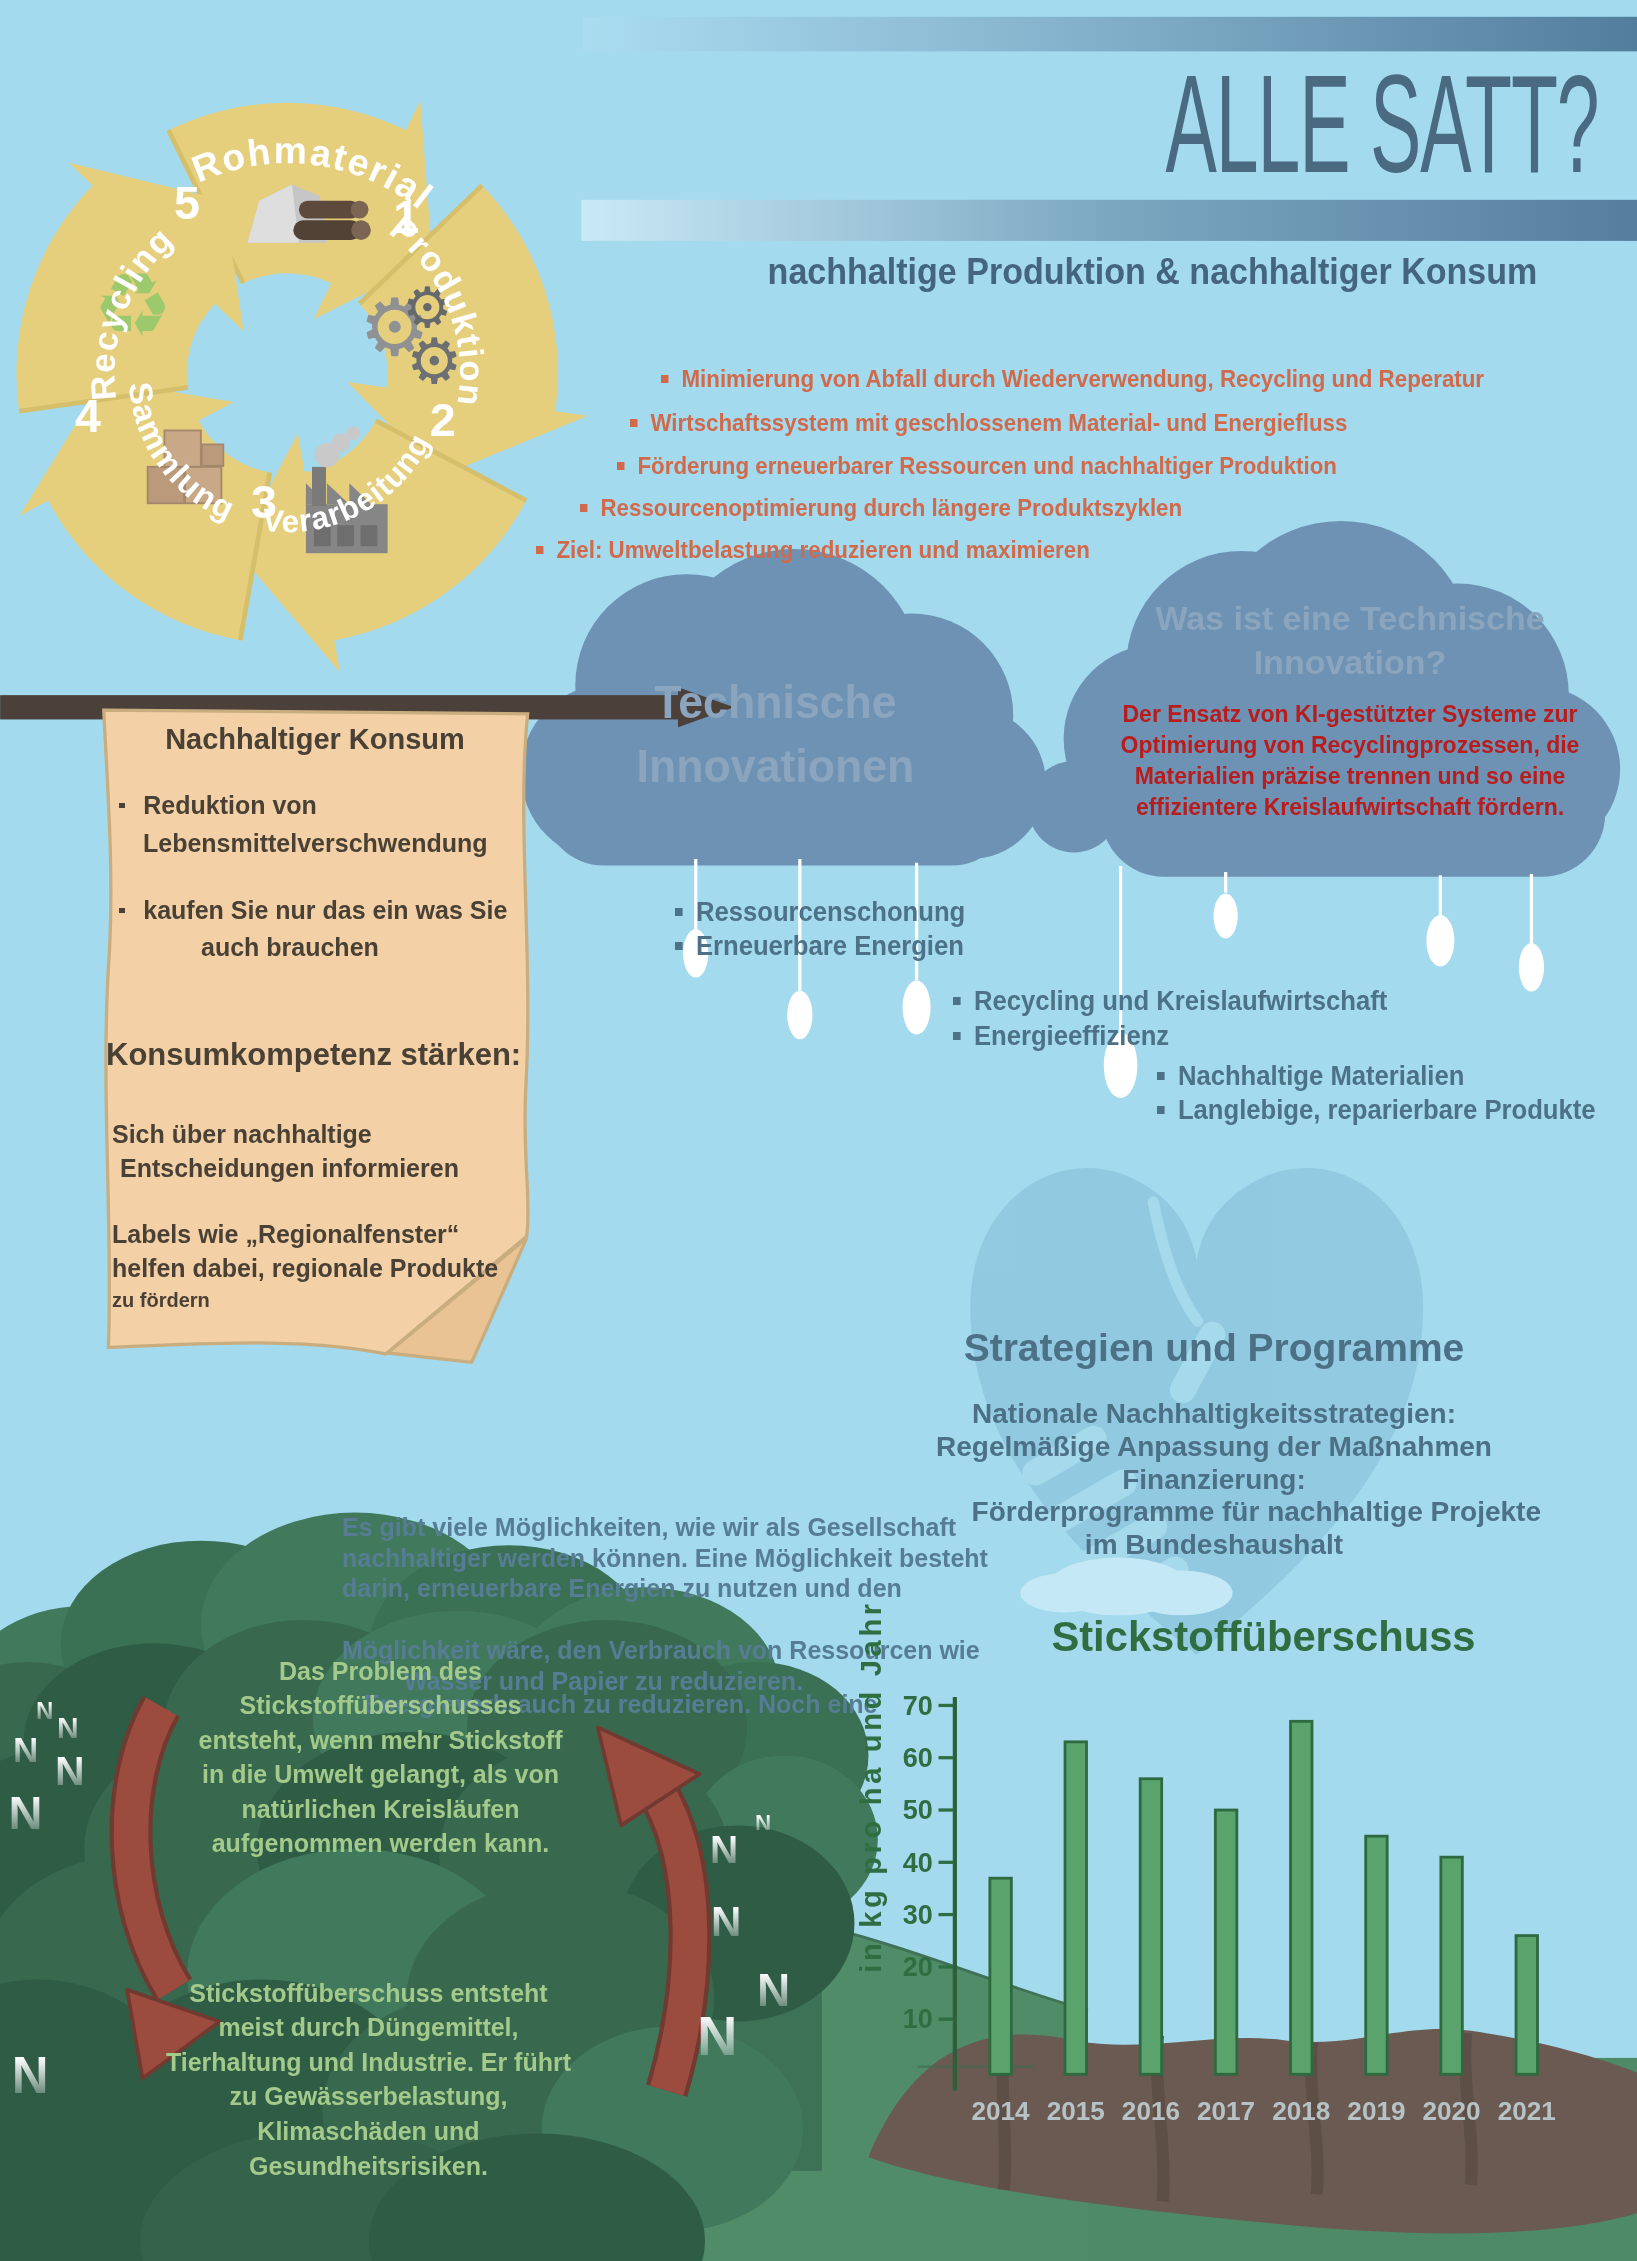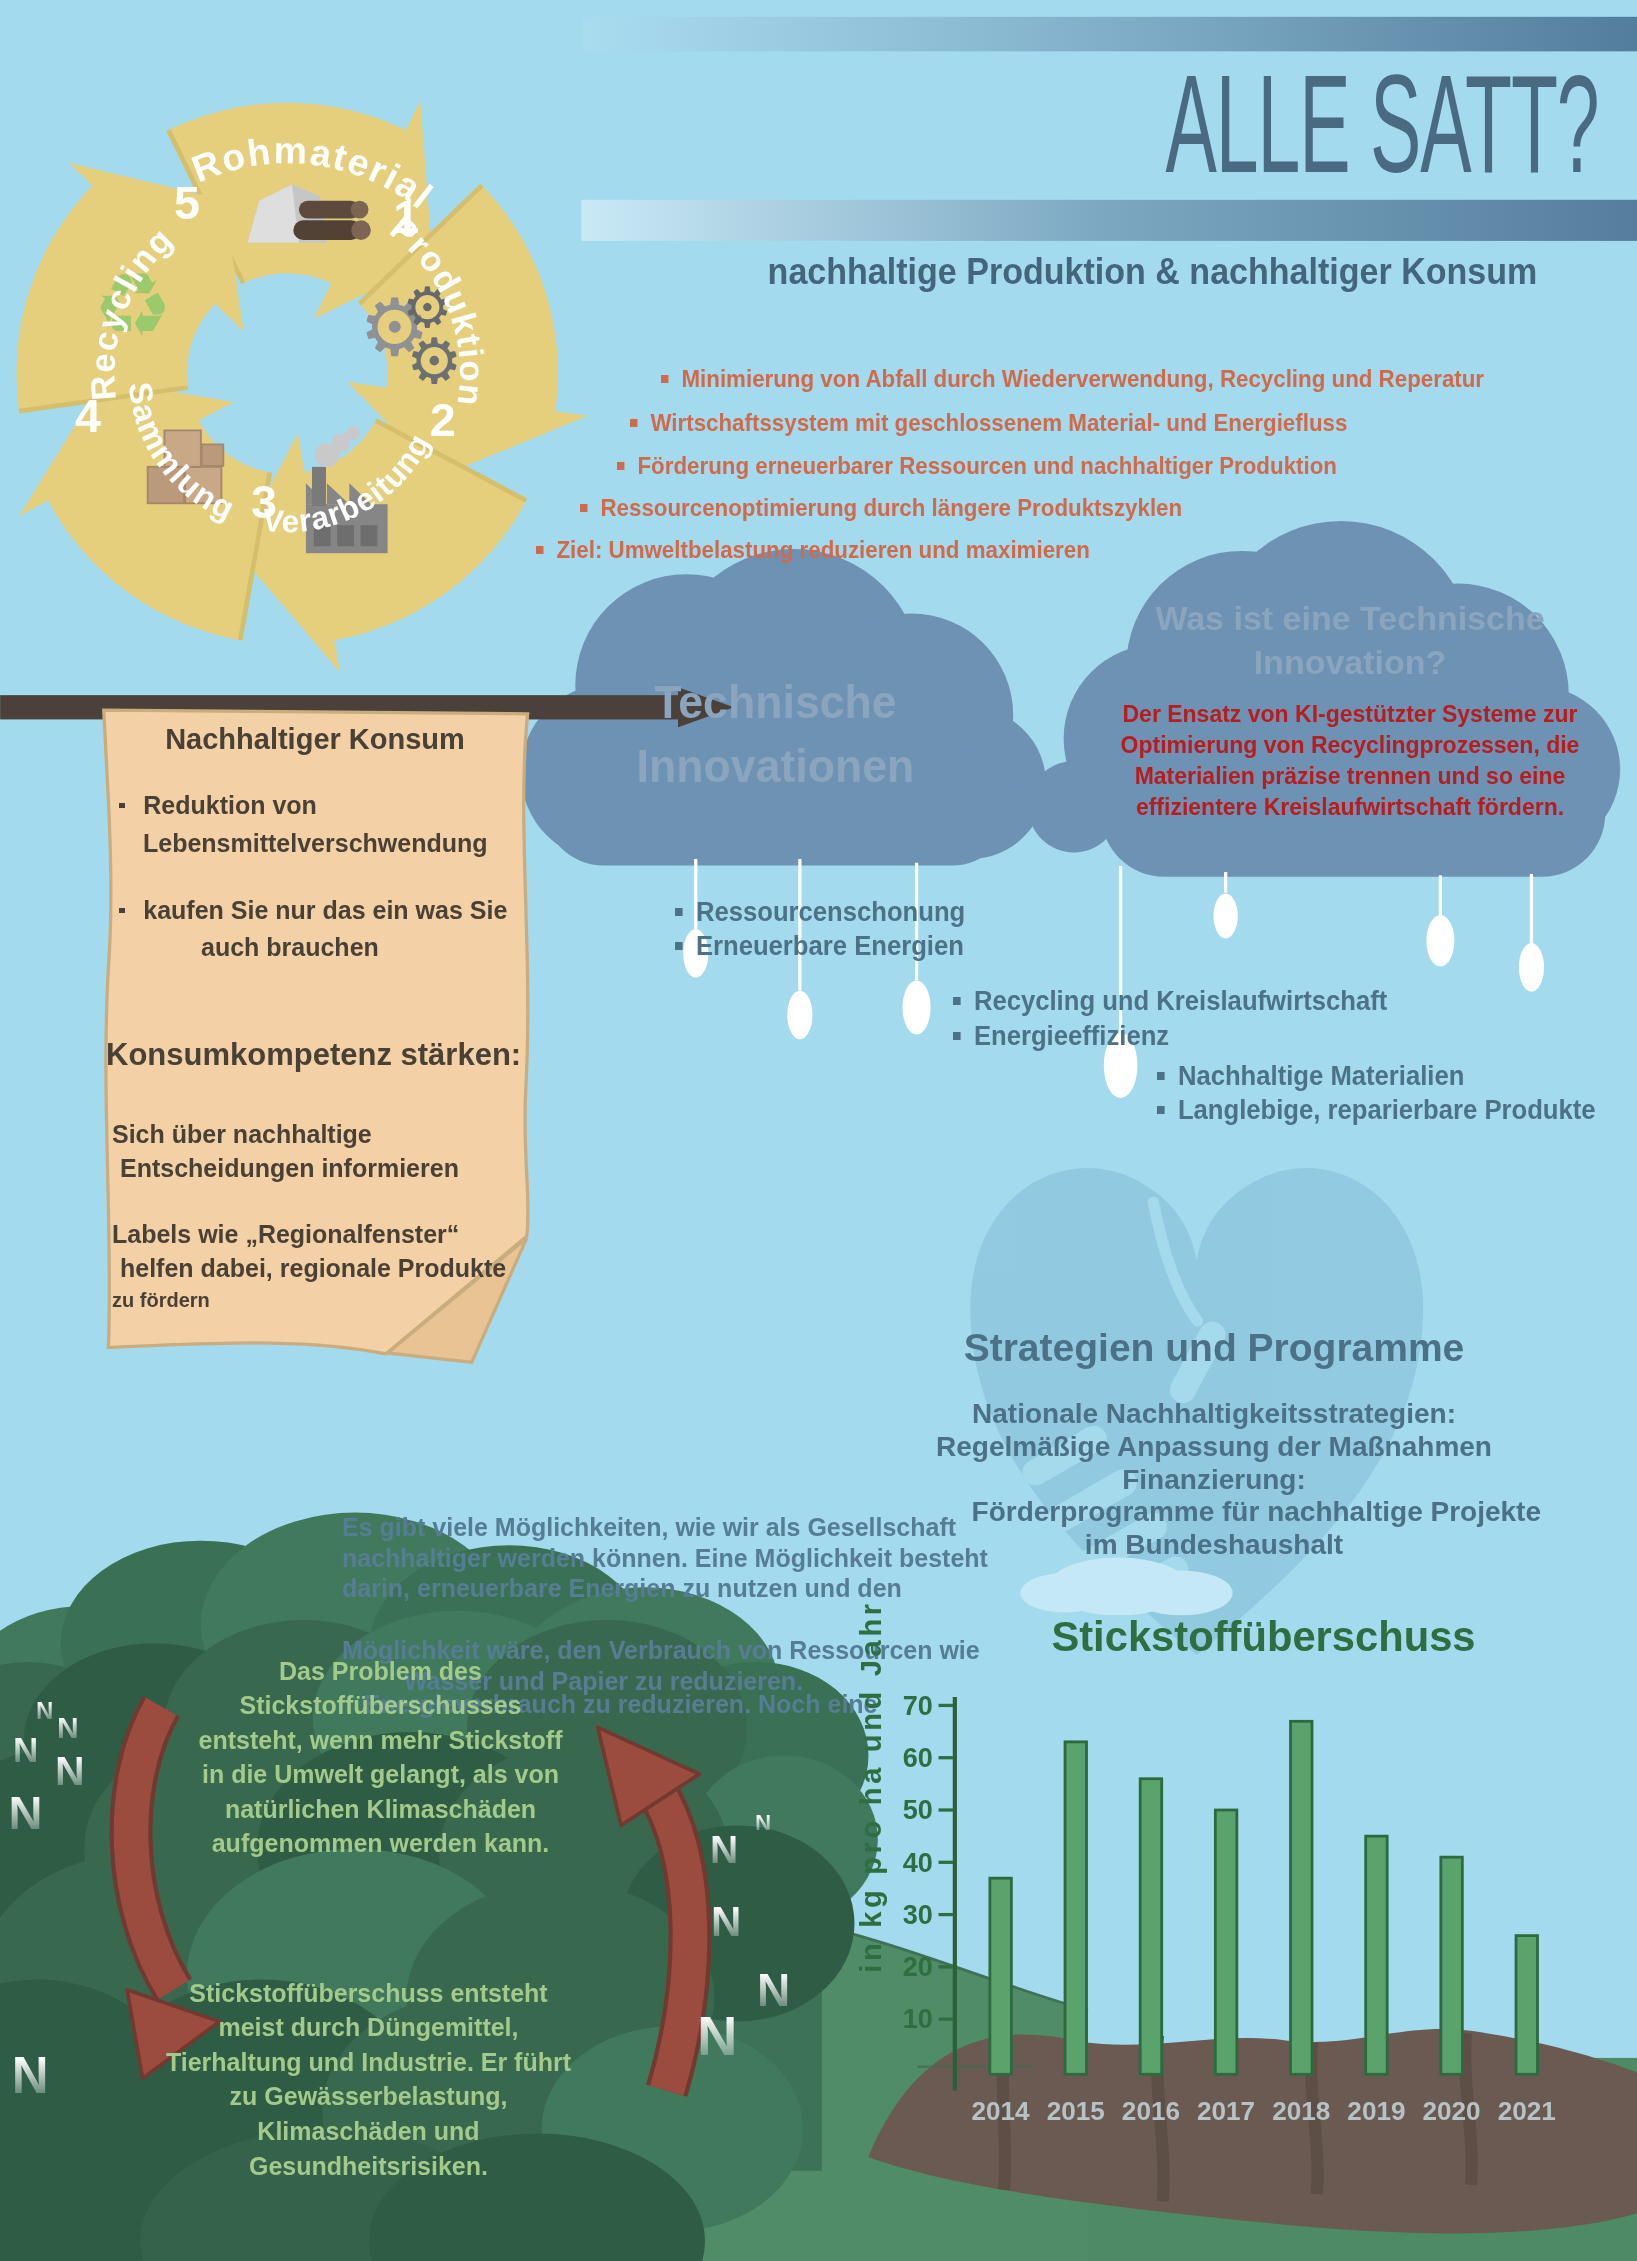--- a/index.html
+++ b/index.html
@@ -294,42 +294,42 @@
 
 <div class="abs ctr scrolltxt" style="left:126px;top:723px;width:378px;font-size:29px;">Nachhaltiger Konsum</div>
 <div class="abs scrolltxt" style="left:119px;top:791px;font-size:25px;"><span class="sq"></span><span>Reduktion von</span></div>
 <div class="abs scrolltxt" style="left:143px;top:829px;font-size:25px;">Lebensmittelverschwendung</div>
 <div class="abs scrolltxt" style="left:119px;top:896px;font-size:25px;"><span class="sq"></span><span>kaufen Sie nur das ein was Sie</span></div>
 <div class="abs scrolltxt" style="left:201px;top:933px;font-size:25px;">auch brauchen</div>
 <div class="abs scrolltxt" style="left:106px;top:1037px;font-size:31px;">Konsumkompetenz stärken:</div>
 <div class="abs scrolltxt" style="left:112px;top:1120px;font-size:25px;">Sich über nachhaltige</div>
 <div class="abs scrolltxt" style="left:112px;top:1154px;font-size:25px;margin-left:8px;">Entscheidungen informieren</div>
 <div class="abs scrolltxt" style="left:112px;top:1220px;font-size:25px;">Labels wie „Regionalfenster“</div>
-<div class="abs scrolltxt" style="left:120px;top:1254px;font-size:25px;">helfen dabei, regionale Produkte</div>
+<div class="abs scrolltxt" style="left:112px;top:1254px;font-size:25px;">helfen dabei, regionale Produkte</div>
 <div class="abs scrolltxt" style="left:112px;top:1289px;font-size:20px;">zu fördern</div>
 
 <div class="abs ctr para" style="left:342px;top:1513px;">Es gibt viele Möglichkeiten, wie wir als Gesellschaft</div>
 <div class="abs ctr para" style="left:342px;top:1544px;">nachhaltiger werden können. Eine Möglichkeit besteht</div>
 <div class="abs ctr para" style="left:342px;top:1574px;">darin, erneuerbare Energien zu nutzen und den</div>
 <div class="abs ctr para" style="left:342px;top:1690px;margin-left:17px;">Energieverbrauch zu reduzieren. Noch eine</div>
 <div class="abs ctr para" style="left:342px;top:1636px;">Möglichkeit wäre, den Verbrauch von Ressourcen wie</div>
 <div class="abs ctr para" style="left:342px;top:1667px;">Wasser und Papier zu reduzieren.</div>
 
 <div class="abs ctr strat" style="left:887px;top:1326px;font-size:39px;">Strategien und Programme</div>
 <div class="abs ctr strat" style="left:887px;top:1398px;font-size:28px;">Nationale Nachhaltigkeitsstrategien:</div>
 <div class="abs ctr strat" style="left:887px;top:1431px;font-size:28px;">Regelmäßige Anpassung der Maßnahmen</div>
 <div class="abs ctr strat" style="left:887px;top:1464px;font-size:28px;">Finanzierung:</div>
 <div class="abs ctr strat" style="left:887px;top:1496px;font-size:28px;text-align:right;">Förderprogramme für nachhaltige Projekte</div>
 <div class="abs ctr strat" style="left:887px;top:1529px;font-size:28px;">im Bundeshaushalt</div>
 
 <div class="abs ctr ngreen" style="left:147px;top:1657px;">Das Problem des</div>
 <div class="abs ctr ngreen" style="left:147px;top:1691px;">Stickstoffüberschusses</div>
 <div class="abs ctr ngreen" style="left:147px;top:1726px;">entsteht, wenn mehr Stickstoff</div>
 <div class="abs ctr ngreen" style="left:147px;top:1760px;">in die Umwelt gelangt, als von</div>
-<div class="abs ctr ngreen" style="left:147px;top:1795px;">natürlichen Klimaschäden</div>
+<div class="abs ctr ngreen" style="left:147px;top:1795px;">natürlichen Kreisläufen</div>
 <div class="abs ctr ngreen" style="left:147px;top:1829px;">aufgenommen werden kann.</div>
 <div class="abs ctr ngreen" style="left:135px;top:1979px;">Stickstoffüberschuss entsteht</div>
 <div class="abs ctr ngreen" style="left:135px;top:2013px;">meist durch Düngemittel,</div>
 <div class="abs ctr ngreen" style="left:135px;top:2048px;">Tierhaltung und Industrie. Er führt</div>
 <div class="abs ctr ngreen" style="left:135px;top:2082px;">zu Gewässerbelastung,</div>
 <div class="abs ctr ngreen" style="left:135px;top:2117px;">Klimaschäden und</div>
 <div class="abs ctr ngreen" style="left:135px;top:2152px;">Gesundheitsrisiken.</div>
 
 <span class="nsym" style="left:36px;top:1697px;font-size:24px;">N</span>
 <span class="nsym" style="left:57px;top:1711px;font-size:30px;">N</span>

